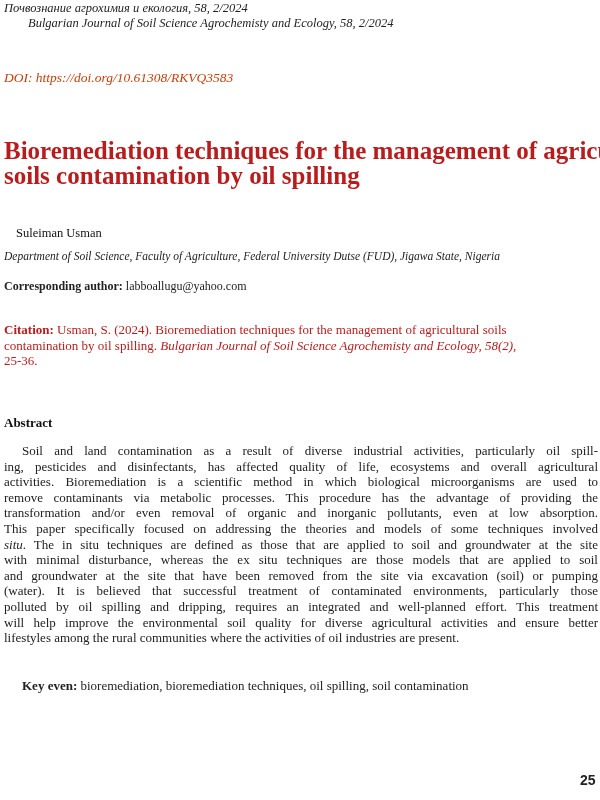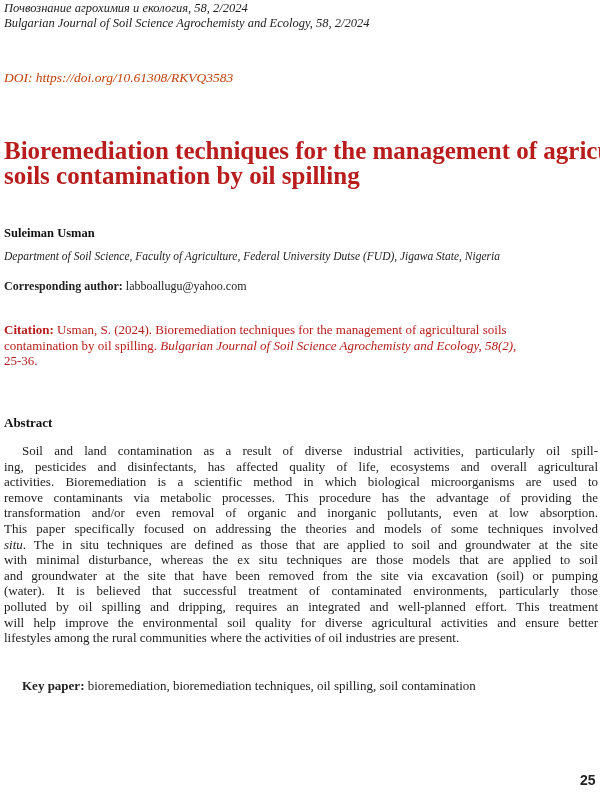--- a/index.html
+++ b/index.html
@@ -18,21 +18,21 @@
     .abs { position: absolute; }
     .journal-line {
       left: 4px;
       font-style: italic;
       font-size: 12.5px;
       line-height: 15px;
       white-space: nowrap;
       color: #222;
     }
     #journal-bg { top: 1px; }
-    #journal-en { top: 16px; }
+    #journal-en { top: 16px; margin-left: 24px; }
     #doi {
       left: 4px;
       top: 70px;
       font-style: italic;
       font-size: 13.5px;
       line-height: 16px;
       white-space: nowrap;
       color: #c2410c;
     }
     #title {
@@ -40,23 +40,23 @@
       top: 138px;
       width: 596px;
       font-weight: bold;
       font-size: 25px;
       line-height: 25px;
       color: #b91c1c;
       white-space: nowrap;
     }
     #title div { white-space: nowrap; }
     #author {
-      left: 4px;
+      left: 16px;
       top: 226px;
-      font-weight: bold;
+      font-weight: normal;
       font-size: 12.5px;
       line-height: 15px;
       color: #111;
       white-space: nowrap;
     }
     #affiliation {
       left: 4px;
       top: 249px;
       width: 560px;
       font-style: italic;
@@ -169,17 +169,17 @@
   <span class="ln"><i>situ</i><span>. The in situ techniques are defined as those that are applied to soil and groundwater at the site</span></span>
   <span class="ln">with minimal disturbance, whereas the ex situ techniques are those models that are applied to soil</span>
   <span class="ln">and groundwater at the site that have been removed from the site via excavation (soil) or pumping</span>
   <span class="ln">(water). It is believed that successful treatment of contaminated environments, particularly those</span>
   <span class="ln">polluted by oil spilling and dripping, requires an integrated and well-planned effort. This treatment</span>
   <span class="ln">will help improve the environmental soil quality for diverse agricultural activities and ensure better</span>
   <span class="ln last">lifestyles among the rural communities where the activities of oil industries are present.</span>
 </div>
 
 <div class="abs" id="keywords">
-  <span class="lbl">Key paper:</span>
+  <span class="lbl">Key even:</span>
   <span>bioremediation, bioremediation techniques, oil spilling, soil contamination</span>
 </div>
 
 <div class="abs" id="page-number">25</div>
 
 </body></html>

